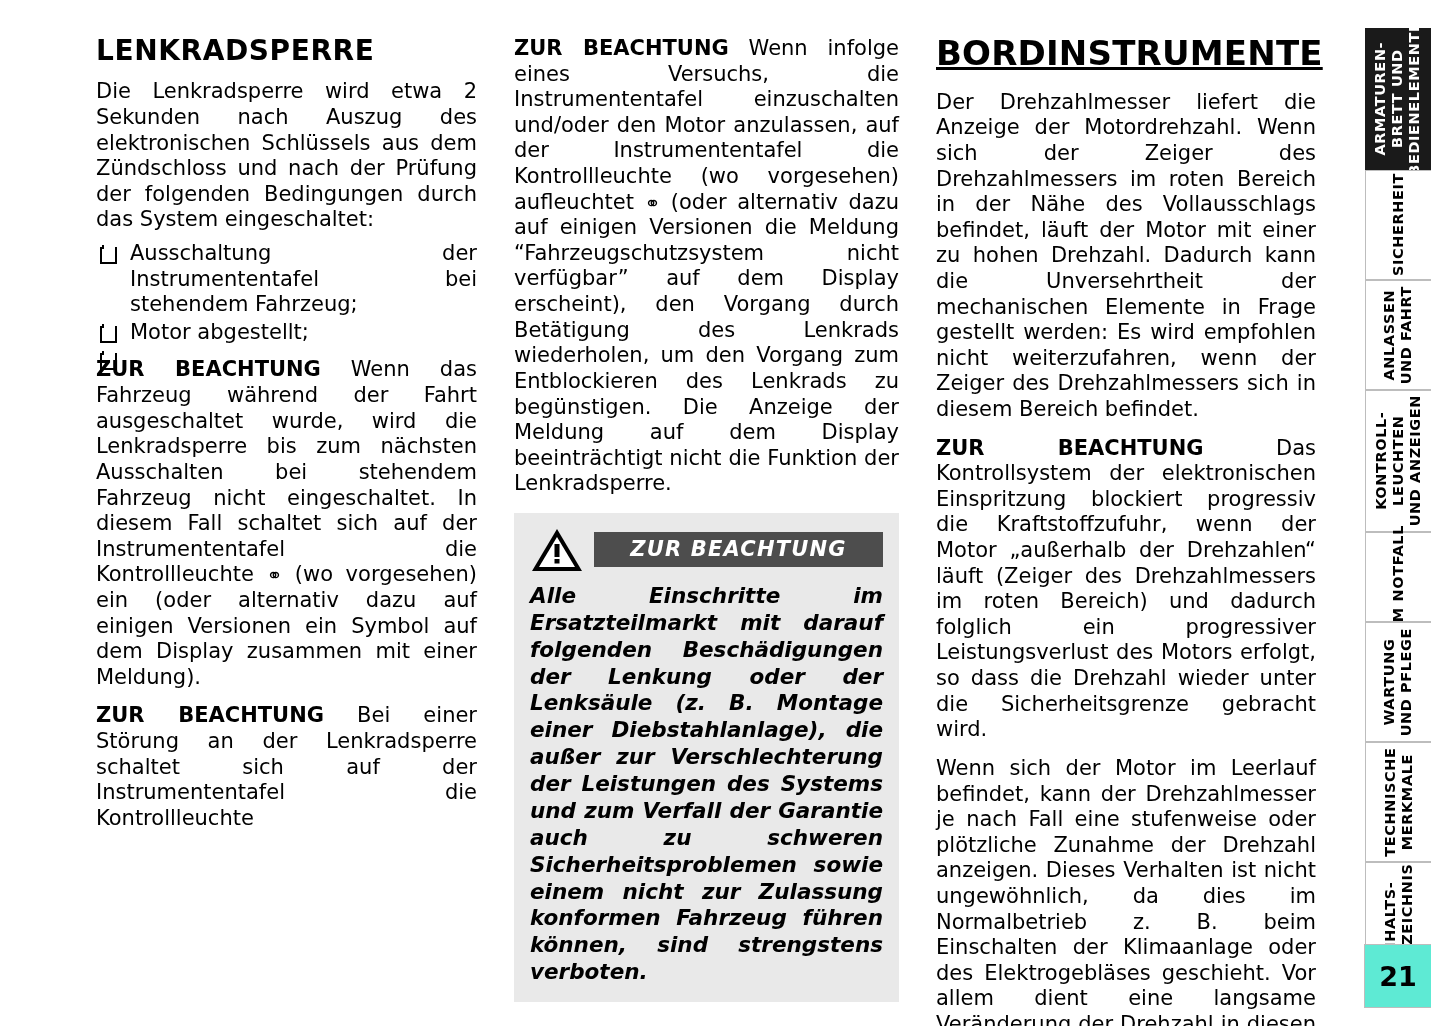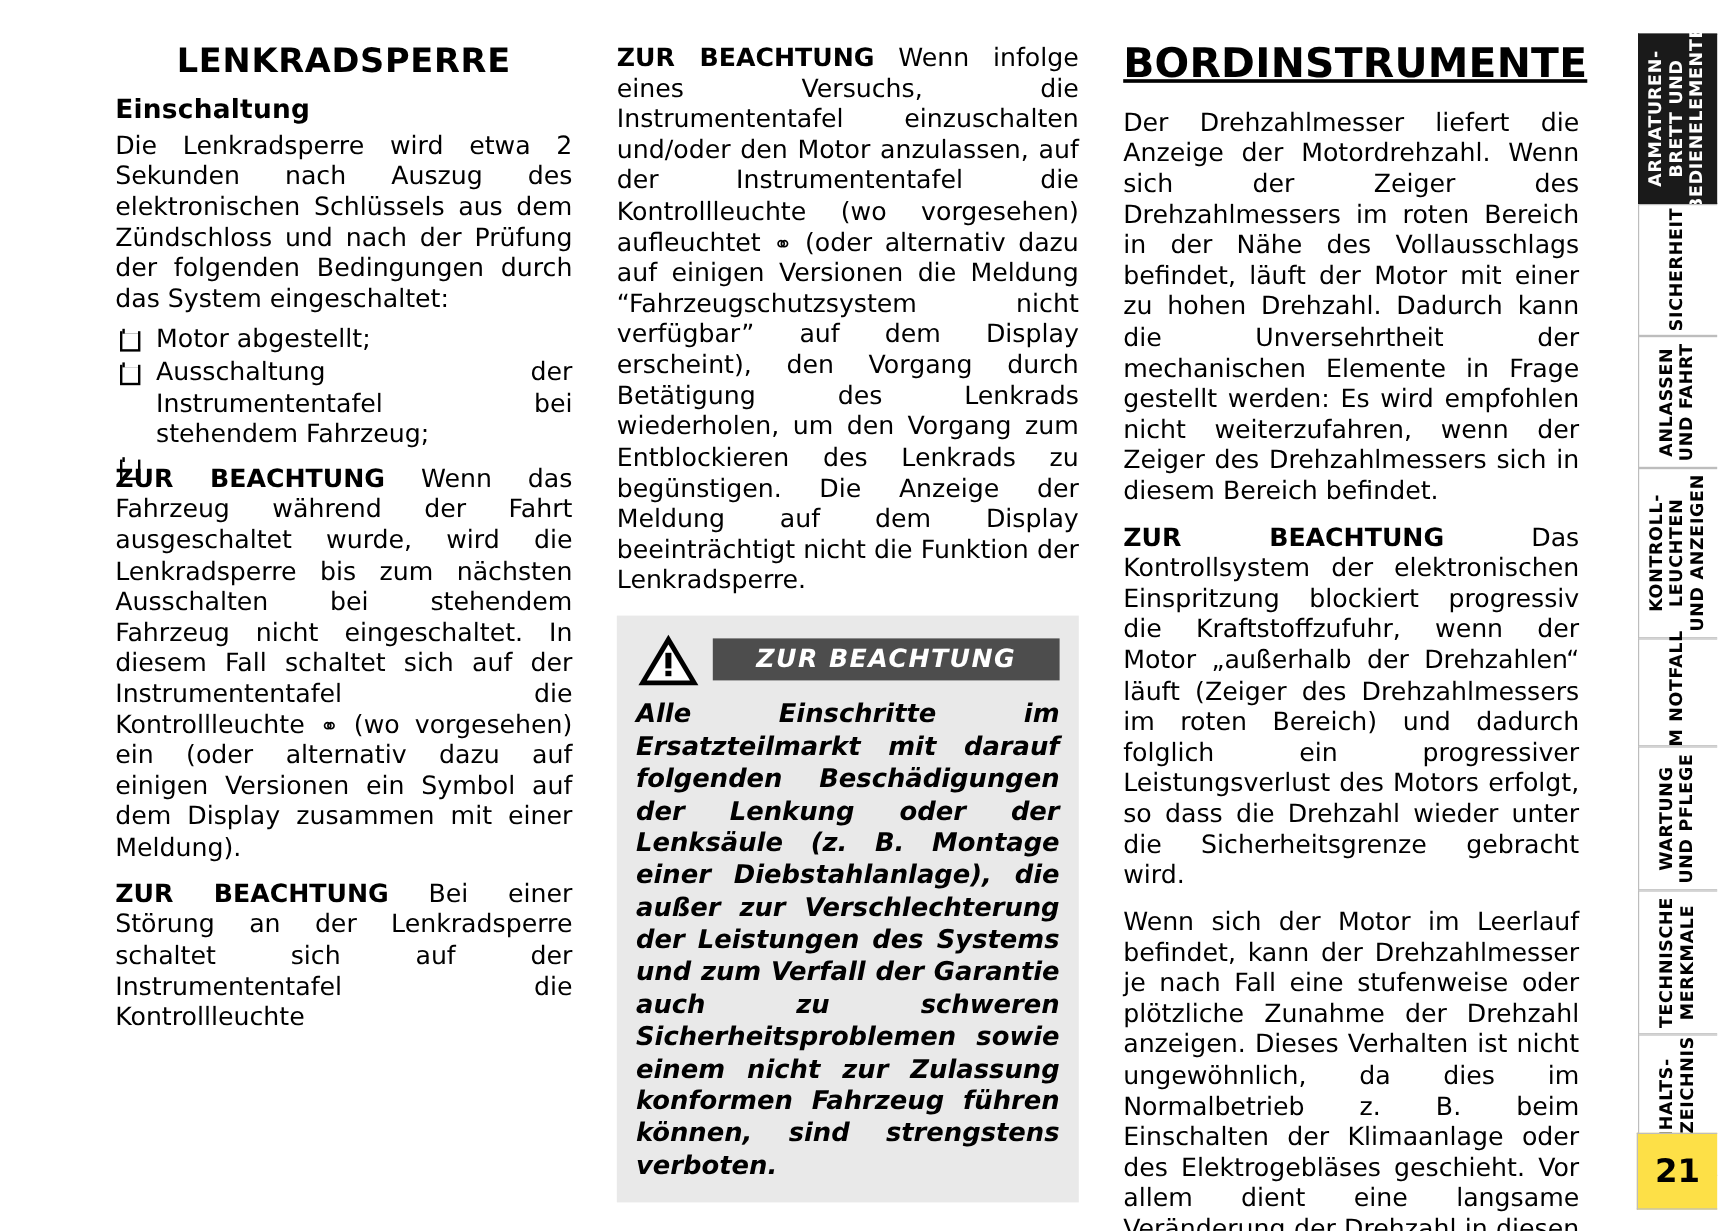--- a/index.html
+++ b/index.html
@@ -42,21 +42,20 @@
   .col.c2 { width: 385px; }
   .col.c3 { width: 380px; }
 
   h1.section-title {
     font-family: "DejaVu Sans", sans-serif;
     font-weight: bold;
     font-size: 28px;
     letter-spacing: 0.6px;
     margin: 0 0 14px 0;
     line-height: 1.05;
-    text-align: center;
   }
   h1.big-title {
     font-size: 34px;
     letter-spacing: 0.2px;
     margin: 0 0 18px 0;
     text-decoration: underline;
   }
   h2.sub-title {
     font-weight: bold;
     font-size: 22px;
@@ -191,21 +190,21 @@
     border-color: #1a1a1a;
   }
   .tab.active .tab-text { color: #ffffff; }
 
   .page-num-box {
     position: absolute;
     right: 14px;
     bottom: 18px;
     width: 66px;
     height: 62px;
-    background: #fde047;
+    background: #5eead4;
     border: 1px solid #bdbdbd;
     border-right: none;
     display: flex;
     align-items: center;
     justify-content: center;
     font-size: 27px;
     font-weight: bold;
   }
 
   .edge-strip {
@@ -219,26 +218,25 @@
 </style>
 </head>
 <body>
 
 <div class="page">
 
   <div class="columns">
 
     <div class="col c1">
       <h1 class="section-title">LENKRADSPERRE</h1>
-      <h2 class="sub-title">Einschaltung</h2>
       <p class="body tight">Die Lenkradsperre wird etwa 2 Sekunden nach Auszug des elektronischen Schlüssels aus dem Zündschloss und nach der Prüfung der folgenden Bedingungen durch das System eingeschaltet:</p>
 
       <ul class="bullets">
+        <li><span class="marker"></span><span>Ausschaltung der Instrumententafel bei stehendem Fahrzeug;</span></li>
         <li><span class="marker"></span><span>Motor abgestellt;</span></li>
-        <li><span class="marker"></span><span>Ausschaltung der Instrumententafel bei stehendem Fahrzeug;</span></li>
         <li><span class="marker"></span></li>
       </ul>
 
 
       <p class="body"><span class="nb">ZUR BEACHTUNG</span><span> Wenn das Fahrzeug während der Fahrt ausgeschaltet wurde, wird die Lenkradsperre bis zum nächsten Ausschalten bei stehendem Fahrzeug nicht eingeschaltet. In diesem Fall schaltet sich auf der Instrumententafel die Kontrollleuchte </span><span class="glyph-bell">⚭</span><span> (wo vorgesehen) ein (oder alternativ dazu auf einigen Versionen ein Symbol auf dem Display zusammen mit einer Meldung).</span></p>
 
       <p class="body"><span class="nb">ZUR BEACHTUNG</span><span> Bei einer Störung an der Lenkradsperre schaltet sich auf der Instrumententafel die Kontrollleuchte </span></p>
     </div>
 
     <div class="col c2">

